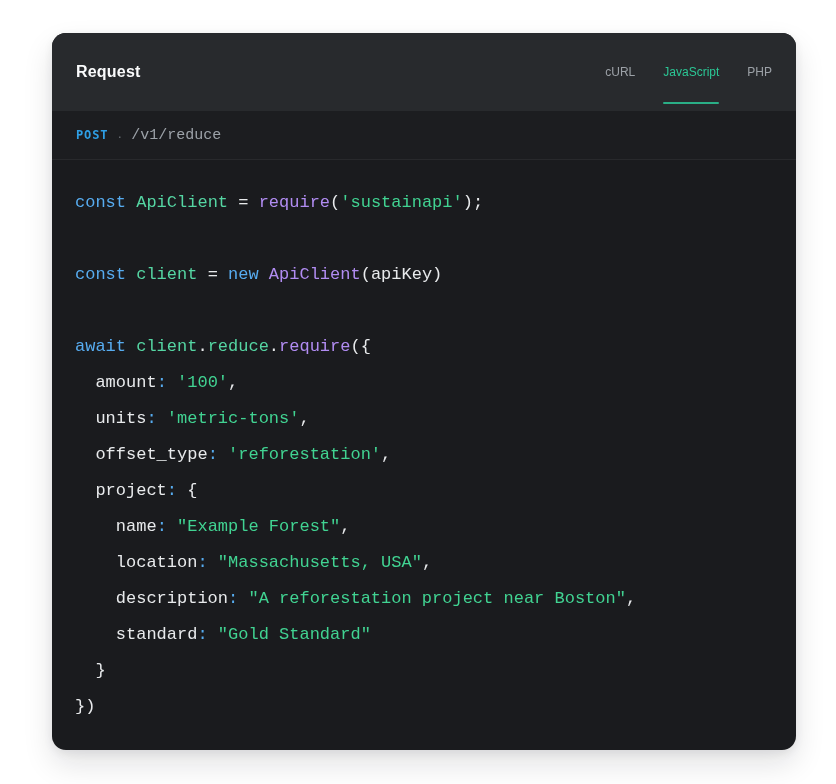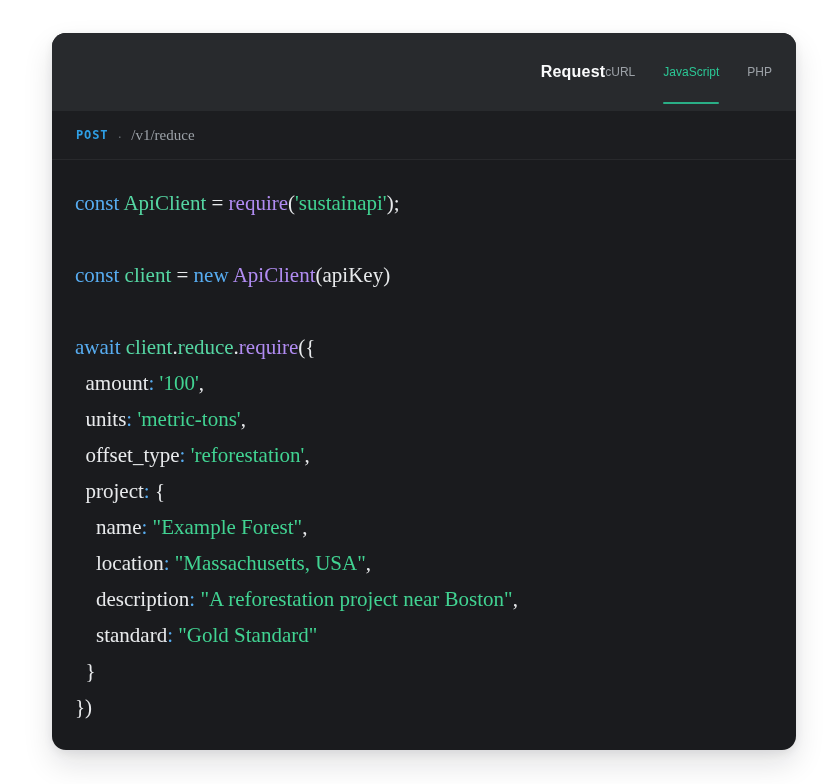--- a/index.html
+++ b/index.html
@@ -23,21 +23,21 @@
   html,body{width:836px;height:784px;background:#ffffff;overflow:hidden;
     font-family:"Liberation Sans",sans-serif;}
   .card{
     position:absolute;left:52px;top:33px;width:744px;height:717px;
     background:var(--body-bg);border-radius:14px;overflow:hidden;
     box-shadow:0 14px 30px rgba(16,18,22,.12),0 3px 10px rgba(16,18,22,.07);
     display:flex;flex-direction:column;
   }
   .panel-header{
     height:78px;flex:0 0 78px;background:var(--header-bg);
-    display:flex;align-items:stretch;justify-content:flex-end;
+    display:flex;align-items:stretch;justify-content:space-between;
     padding:0 24px;
   }
   .panel-title{
     align-self:center;color:var(--title);font-size:16px;font-weight:700;
     letter-spacing:.2px;
   }
   .tabs{display:flex;gap:28px;align-items:stretch;}
   .tab{
     position:relative;display:flex;align-items:center;cursor:pointer;
     color:var(--tab-inactive);font-size:12px;
@@ -52,25 +52,25 @@
     height:49px;flex:0 0 49px;background:var(--bar-bg);
     border-bottom:1px solid rgba(255,255,255,.055);
     display:flex;align-items:center;padding:0 24px;
   }
   .http-method{
     font-family:"DejaVu Sans Mono",monospace;font-size:12px;font-weight:700;
     letter-spacing:.07em;color:var(--method-blue);
   }
   .endpoint-sep{color:var(--separator);font-size:15px;margin:0 9px;}
   .endpoint-path{
-    font-family:Liberation Serif, serif;font-size:15px;color:var(--path);text-align:right;
+    font-family:Liberation Mono, monospace;font-size:15px;color:var(--path);text-align:right;
   }
   .code-block{
     flex:1;padding:25px 24px 24px 23px;
-    font-family:Liberation Serif, serif;font-size:21px;line-height:36px;
+    font-family:Liberation Mono, monospace;font-size:17px;line-height:36px;
   }
   .code-line{white-space:pre;min-height:36px;}
   .tok-k{color:var(--keyword);}
   .tok-v{color:var(--identifier);}
   .tok-f{color:var(--function);}
   .tok-s{color:var(--string);}
   .tok-p{color:var(--plain);}
 </style>
 </head>
 <body>

